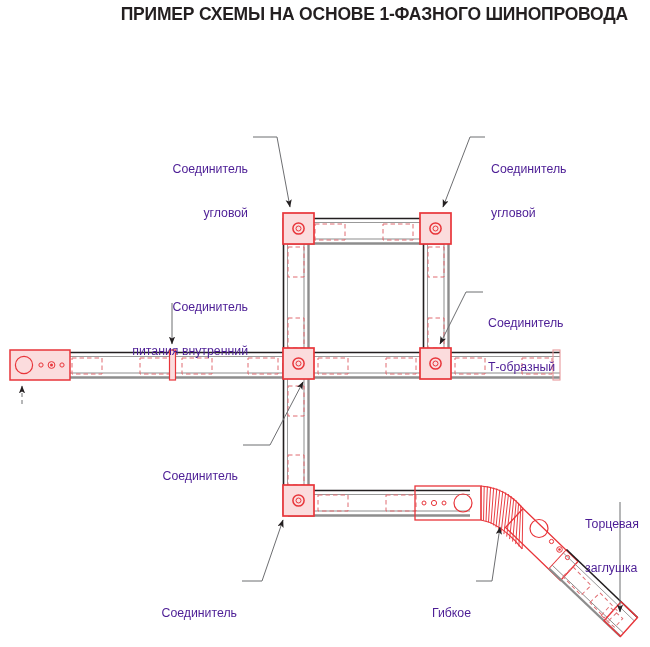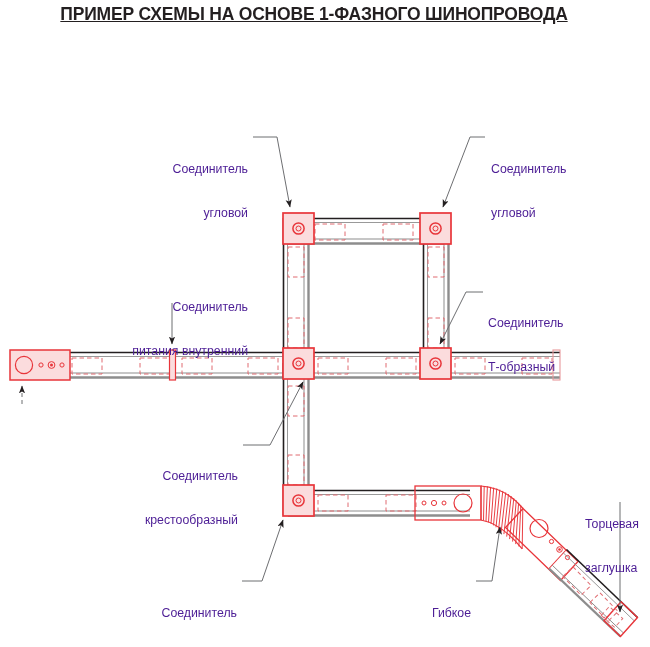--- a/index.html
+++ b/index.html
@@ -1,19 +1,19 @@
 <!DOCTYPE html>
 <html><head>
 <meta charset="utf-8">
 <style>
   html,body{margin:0;padding:0;background:#ffffff;}
   body{width:650px;height:647px;position:relative;overflow:hidden;
        font-family:"Liberation Sans","DejaVu Sans",sans-serif;color:#231f20;}
   #stage{position:absolute;left:0;top:0;width:650px;height:647px;}
-  .ttl{position:absolute;width:628px;text-align:center;font-weight:bold;text-decoration:underline;}
+  .ttl{position:absolute;width:628px;text-align:right;font-weight:bold;}
   #title-main{top:4px;font-size:17.5px;letter-spacing:-0.2px;}
   #title-sub{top:32px;font-size:16px;font-weight:normal;}
   svg{position:absolute;left:0;top:0;}
   .lbl{position:absolute;font-size:12.3px;line-height:14.5px;white-space:pre;color:#4c1d95;}
   .lbl.r{text-align:right;}
   .lbl.l{text-align:left;}
 </style>
 </head>
 <body>
 
@@ -247,21 +247,20 @@
   </div>
 
   <div class="lbl l" style="left:488px;top:287px;width:120px;">
     <div>Соединитель</div>
     <div>Т-образный</div>
   </div>
 
 
   <div class="lbl r" style="left:110px;top:440px;width:128px;">
     <div>Соединитель</div>
-    <div>крестообразный</div>
   </div>
 
   <div class="lbl r" style="left:137px;top:577px;width:100px;">
     <div>Соединитель</div>
     
   </div>
 
   <div class="lbl r" style="left:378px;top:577px;width:93px;">
     <div>Гибкое</div>
     

